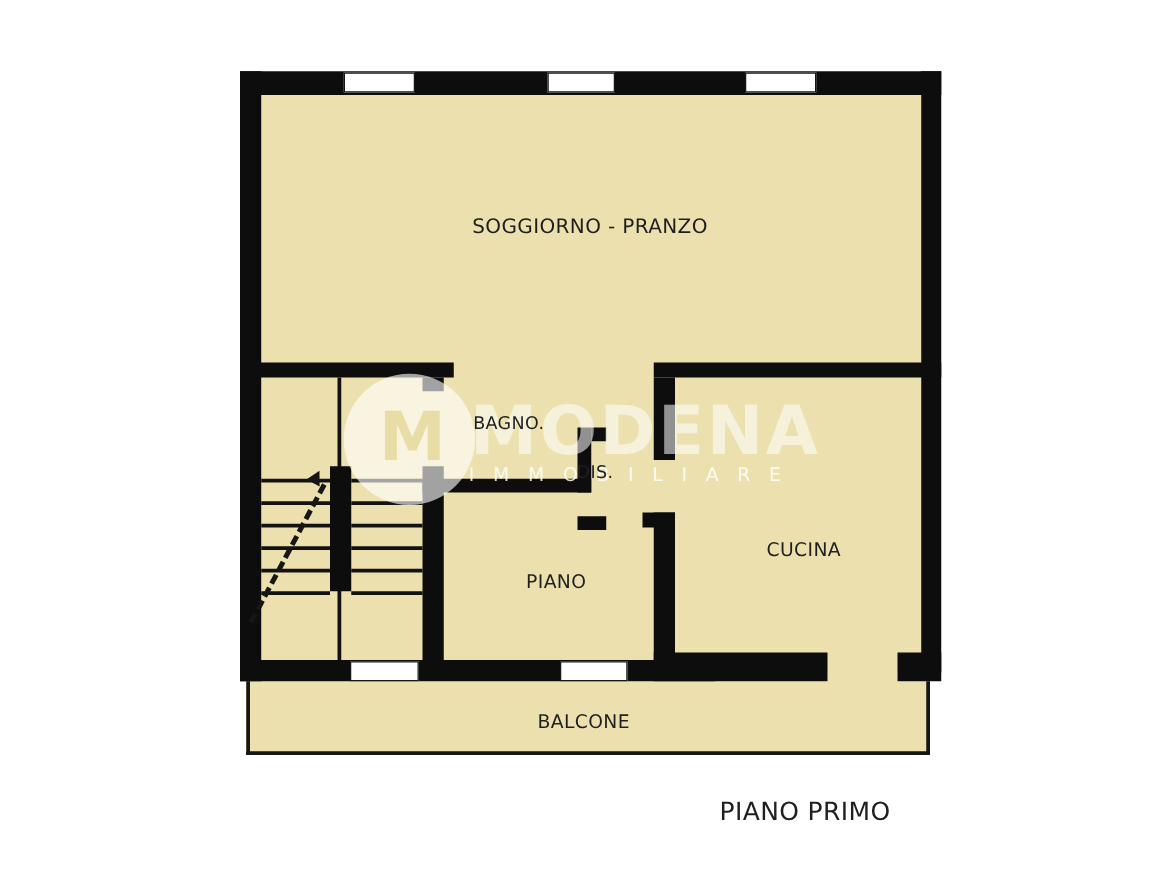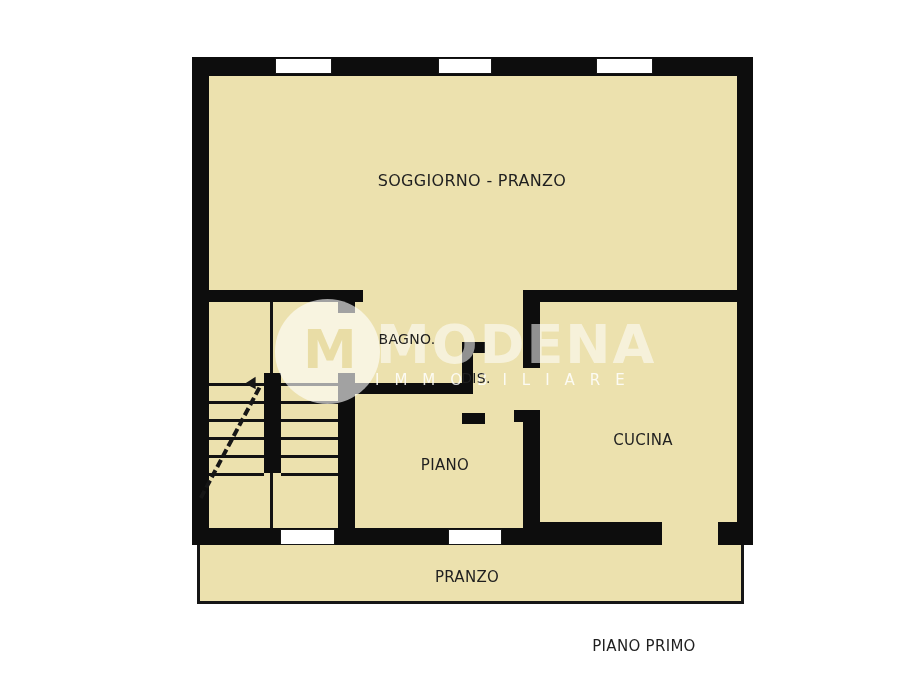--- a/index.html
+++ b/index.html
@@ -89,17 +89,17 @@
     <div class="abs" style="left:303px;top:318px;font-size:54px;line-height:1.2;font-weight:bold;color:#e9dda6;">M</div>
     <div class="abs wm" style="left:376px;top:318px;font-size:54px;line-height:1;letter-spacing:2px;">MODENA</div>
     <div class="abs wm" style="left:375px;top:371px;font-size:15px;font-weight:normal;letter-spacing:15px;color:rgba(255,255,255,0.85);">IMMOBILIARE</div>
   </div>
 
   <div class="abs room-label" style="left:472px;top:171px;font-size:16px;">SOGGIORNO - PRANZO</div>
   <div class="abs room-label" style="left:407px;top:331px;font-size:14px;">BAGNO.</div>
   <div class="abs room-label" style="left:476px;top:370px;font-size:14px;">DIS.</div>
   <div class="abs room-label" style="left:643px;top:395px;font-size:15px;margin-top:36px;">CUCINA</div>
   <div class="abs room-label" style="left:445px;top:456px;font-size:15px;">PIANO</div>
-  <div class="abs room-label" style="left:467px;top:568px;font-size:15px;">PRANZO</div>
+  <div class="abs room-label" style="left:467px;top:568px;font-size:15px;">BALCONE</div>
 
-  <div class="abs room-label" style="left:644px;top:637px;font-size:15px;">PIANO PRIMO</div>
+  <div class="abs room-label" style="left:644px;top:637px;font-size:20px;">PIANO PRIMO</div>
 
 </div>
 
 </body></html>

